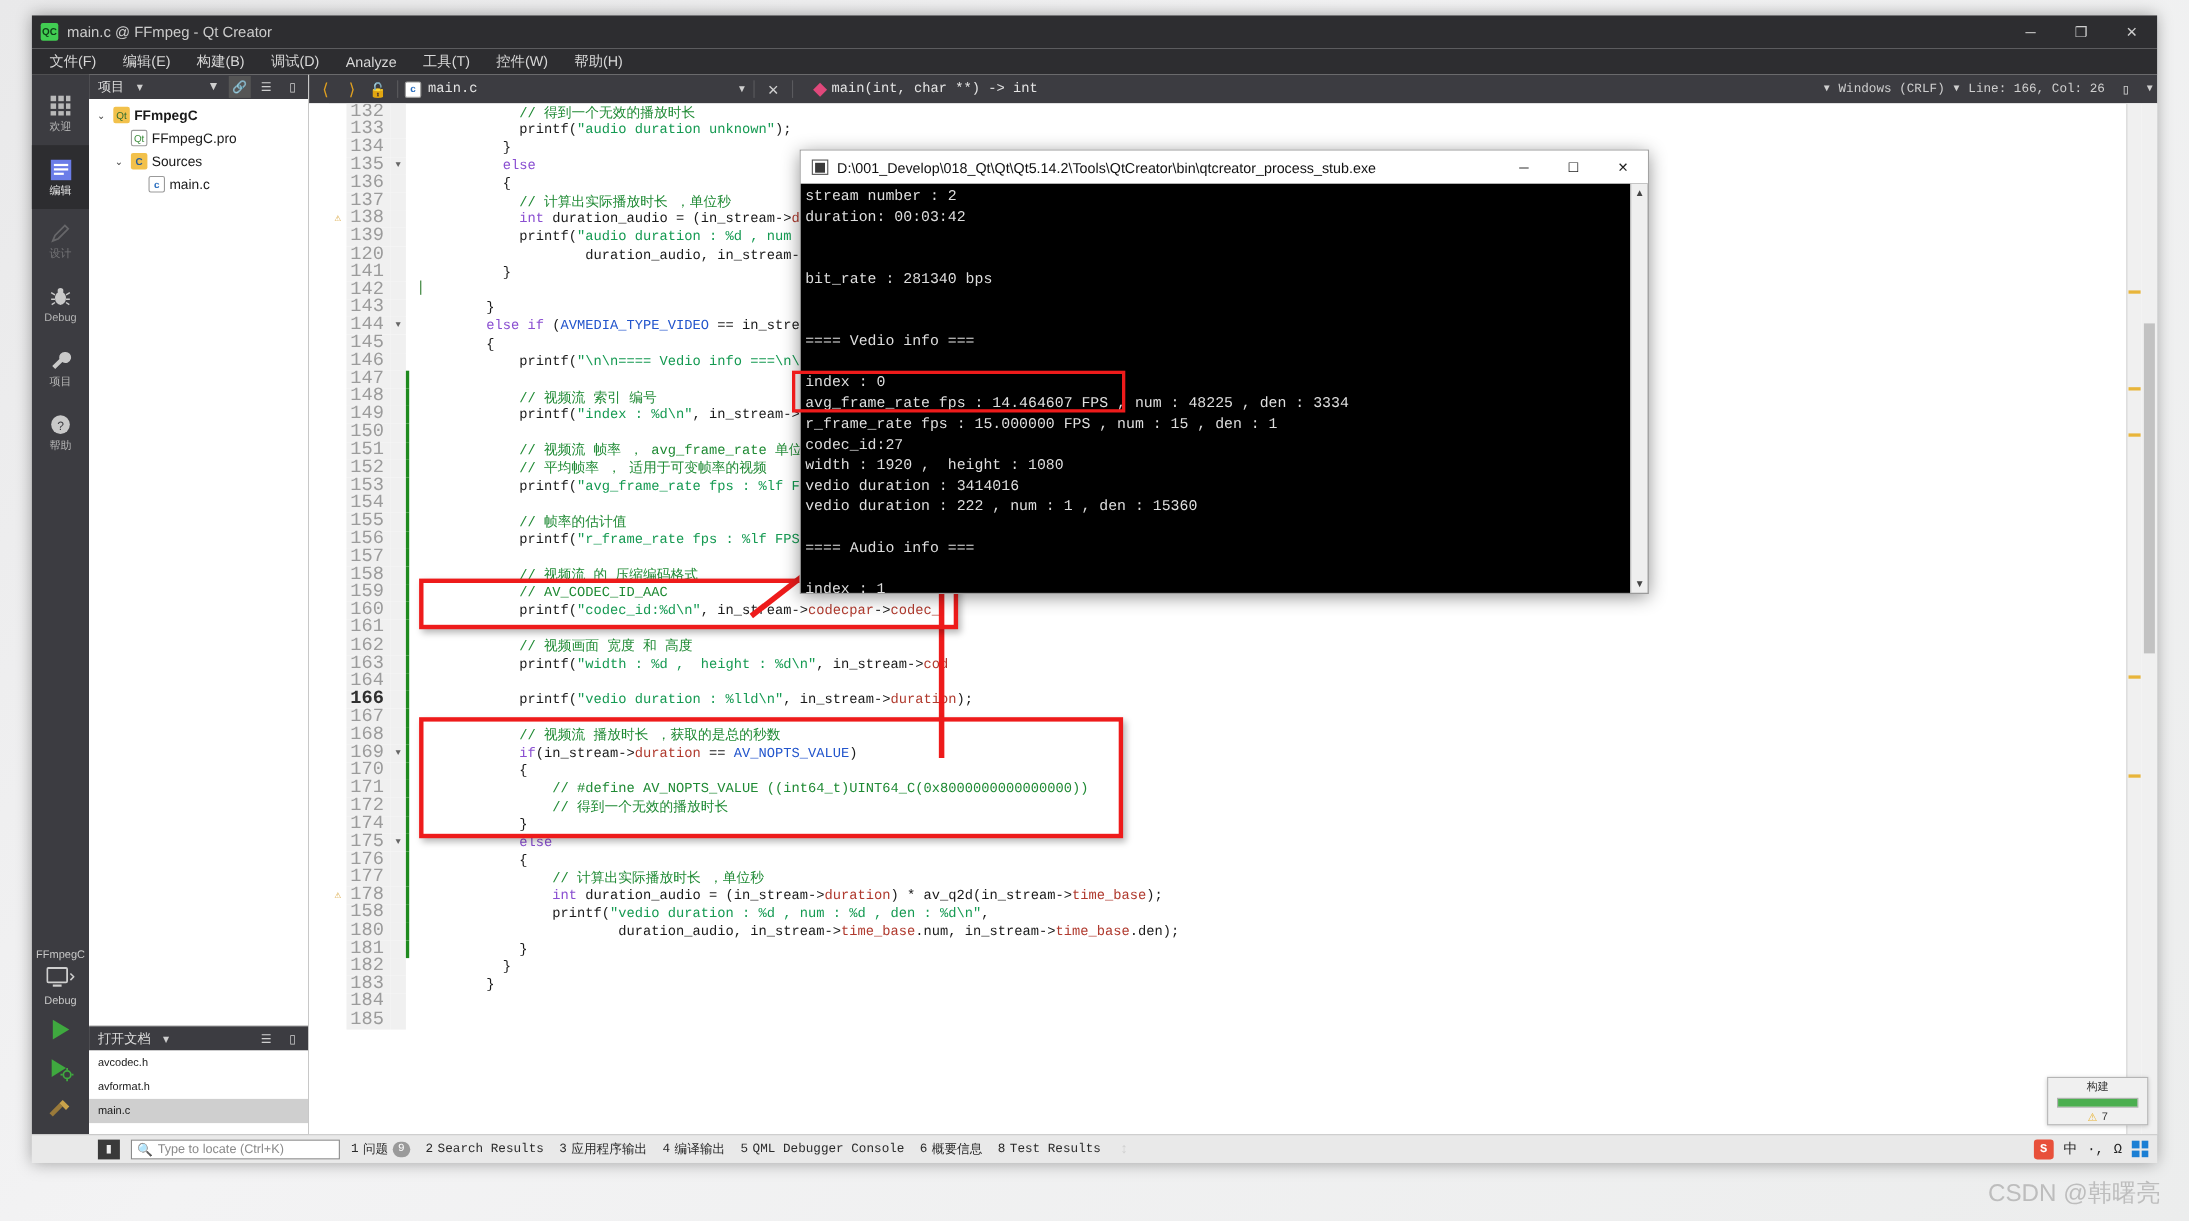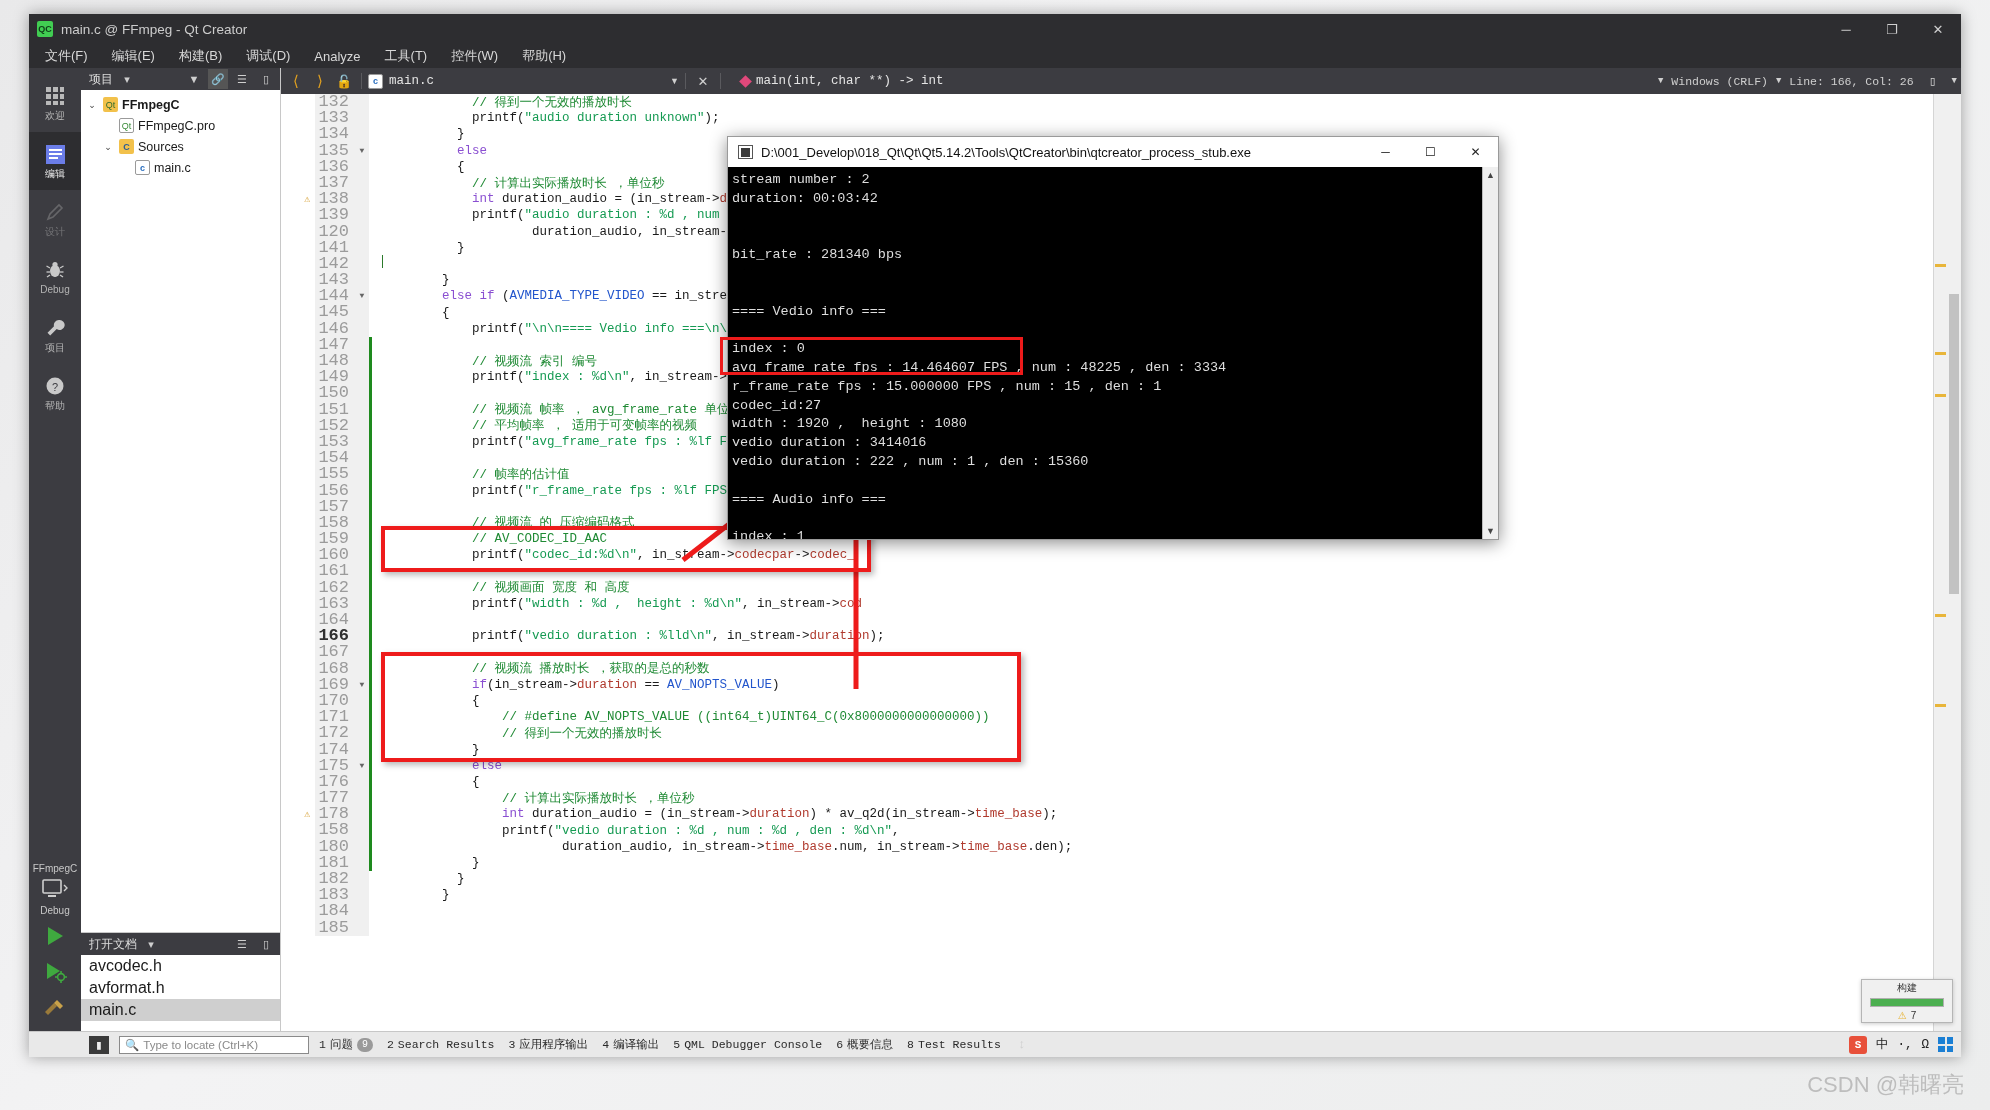--- a/index.html
+++ b/index.html
@@ -81,21 +81,21 @@
   .trow { display:flex;align-items:center;height:21px;gap:4px;padding-left:4px; }
   .tarrow { width:14px;text-align:center;color:#444;font-size:9px; }
   .ticon { width:15px;height:15px;display:flex;align-items:center;justify-content:center;
            font-size:9px;border-radius:2px;color:#fff; }
   .ticon.proj { background:#f2c14b;color:#2f6b2f; }
   .ticon.pro  { background:#ffffff;border:1px solid #9a9a9a;color:#3a8c3a; }
   .ticon.folder { background:#f2c14b;color:#2b5c96;font-weight:bold; }
   .ticon.cfile { background:#ffffff;border:1px solid #9a9a9a;color:#2b6fbf;font-weight:bold; }
   .tlabel.bold { font-weight:bold; }
   .opendocs { flex:0 0 auto; border-top:1px solid #c8c8c8; }
-  .odlist { background:#ffffff; font-size:16px; }
+  .odlist { background:#ffffff; font-size:10px; }
   .odrow { height:22px;display:flex;align-items:center;padding-left:8px;color:#1a1a1a; }
   .odrow.sel { background:#cfcfcf; }
   
   .editorwrap { flex:1 1 auto; display:flex; flex-direction:column; min-width:0;
                 background:#ffffff; }
   .edtoolbar { height:26px;background:#3c3c41;display:flex;align-items:center;
                gap:2px;color:#d2d2d2;font-size:12.5px;padding:0 4px;flex:0 0 26px; }
   .tb-btn { width:22px;height:22px;display:flex;align-items:center;justify-content:center;
             font-size:13px;color:#d0d0d0; }
   .tb-btn.gold { color:#e0a020;font-size:15px; }

